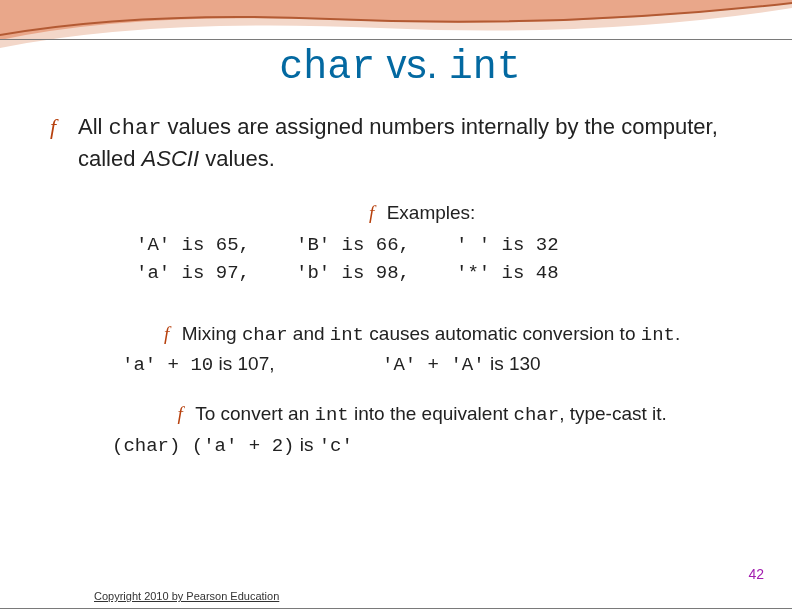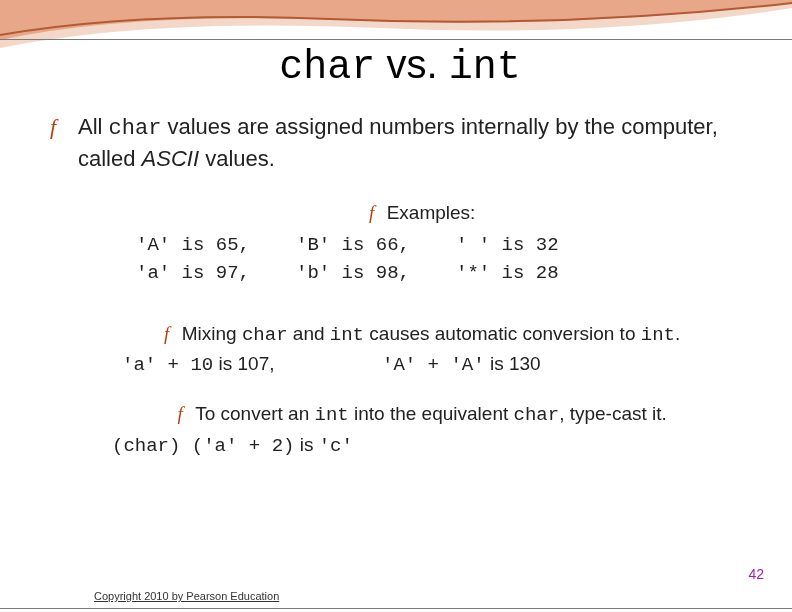--- a/index.html
+++ b/index.html
@@ -18,21 +18,21 @@
   .content {
     position: absolute;
     top: 42px;
     left: 50px;
     width: 700px;
   }
   h1.title {
     text-align: center;
     font-weight: 400;
     font-size: 40px;
-    color: #000000;
+    color: #0369a1;
     margin: 0 0 22px 0;
     font-family: Verdana, Geneva, sans-serif;
   }
   h1.title .code { font-family: "Courier New", Courier, monospace; }
   .bullet1 {
     font-size: 22px;
     line-height: 1.35;
     margin: 0 0 26px 0;
     padding-left: 28px;
     text-indent: -28px;
@@ -141,21 +141,21 @@
   </p>
   <div class="ex-rows">
     <div class="ex-row">
       <div class="cell code">'A' is 65,</div>
       <div class="cell code">'B' is 66,</div>
       <div class="cell code">' ' is 32</div>
     </div>
     <div class="ex-row">
       <div class="cell code">'a' is 97,</div>
       <div class="cell code">'b' is 98,</div>
-      <div class="cell code">'*' is 28</div>
+      <div class="cell code">'*' is 48</div>
     </div>
   </div>
 
   <p class="bullet2" style="margin-top:32px; margin-bottom:4px;">
     <span class="bglyph2">f</span><span>Mixing </span><span class="code">char</span><span> and </span><span class="code">int</span><span> causes automatic conversion to </span><span class="code">int</span><span>.</span>
   </p>
   <div class="mix-row">
     <div class="cell"><span class="code">'a' + 10</span><span> is 107,</span></div>
     <div class="cell"><span class="code">'A' + 'A'</span><span> is 130</span></div>
   </div>

